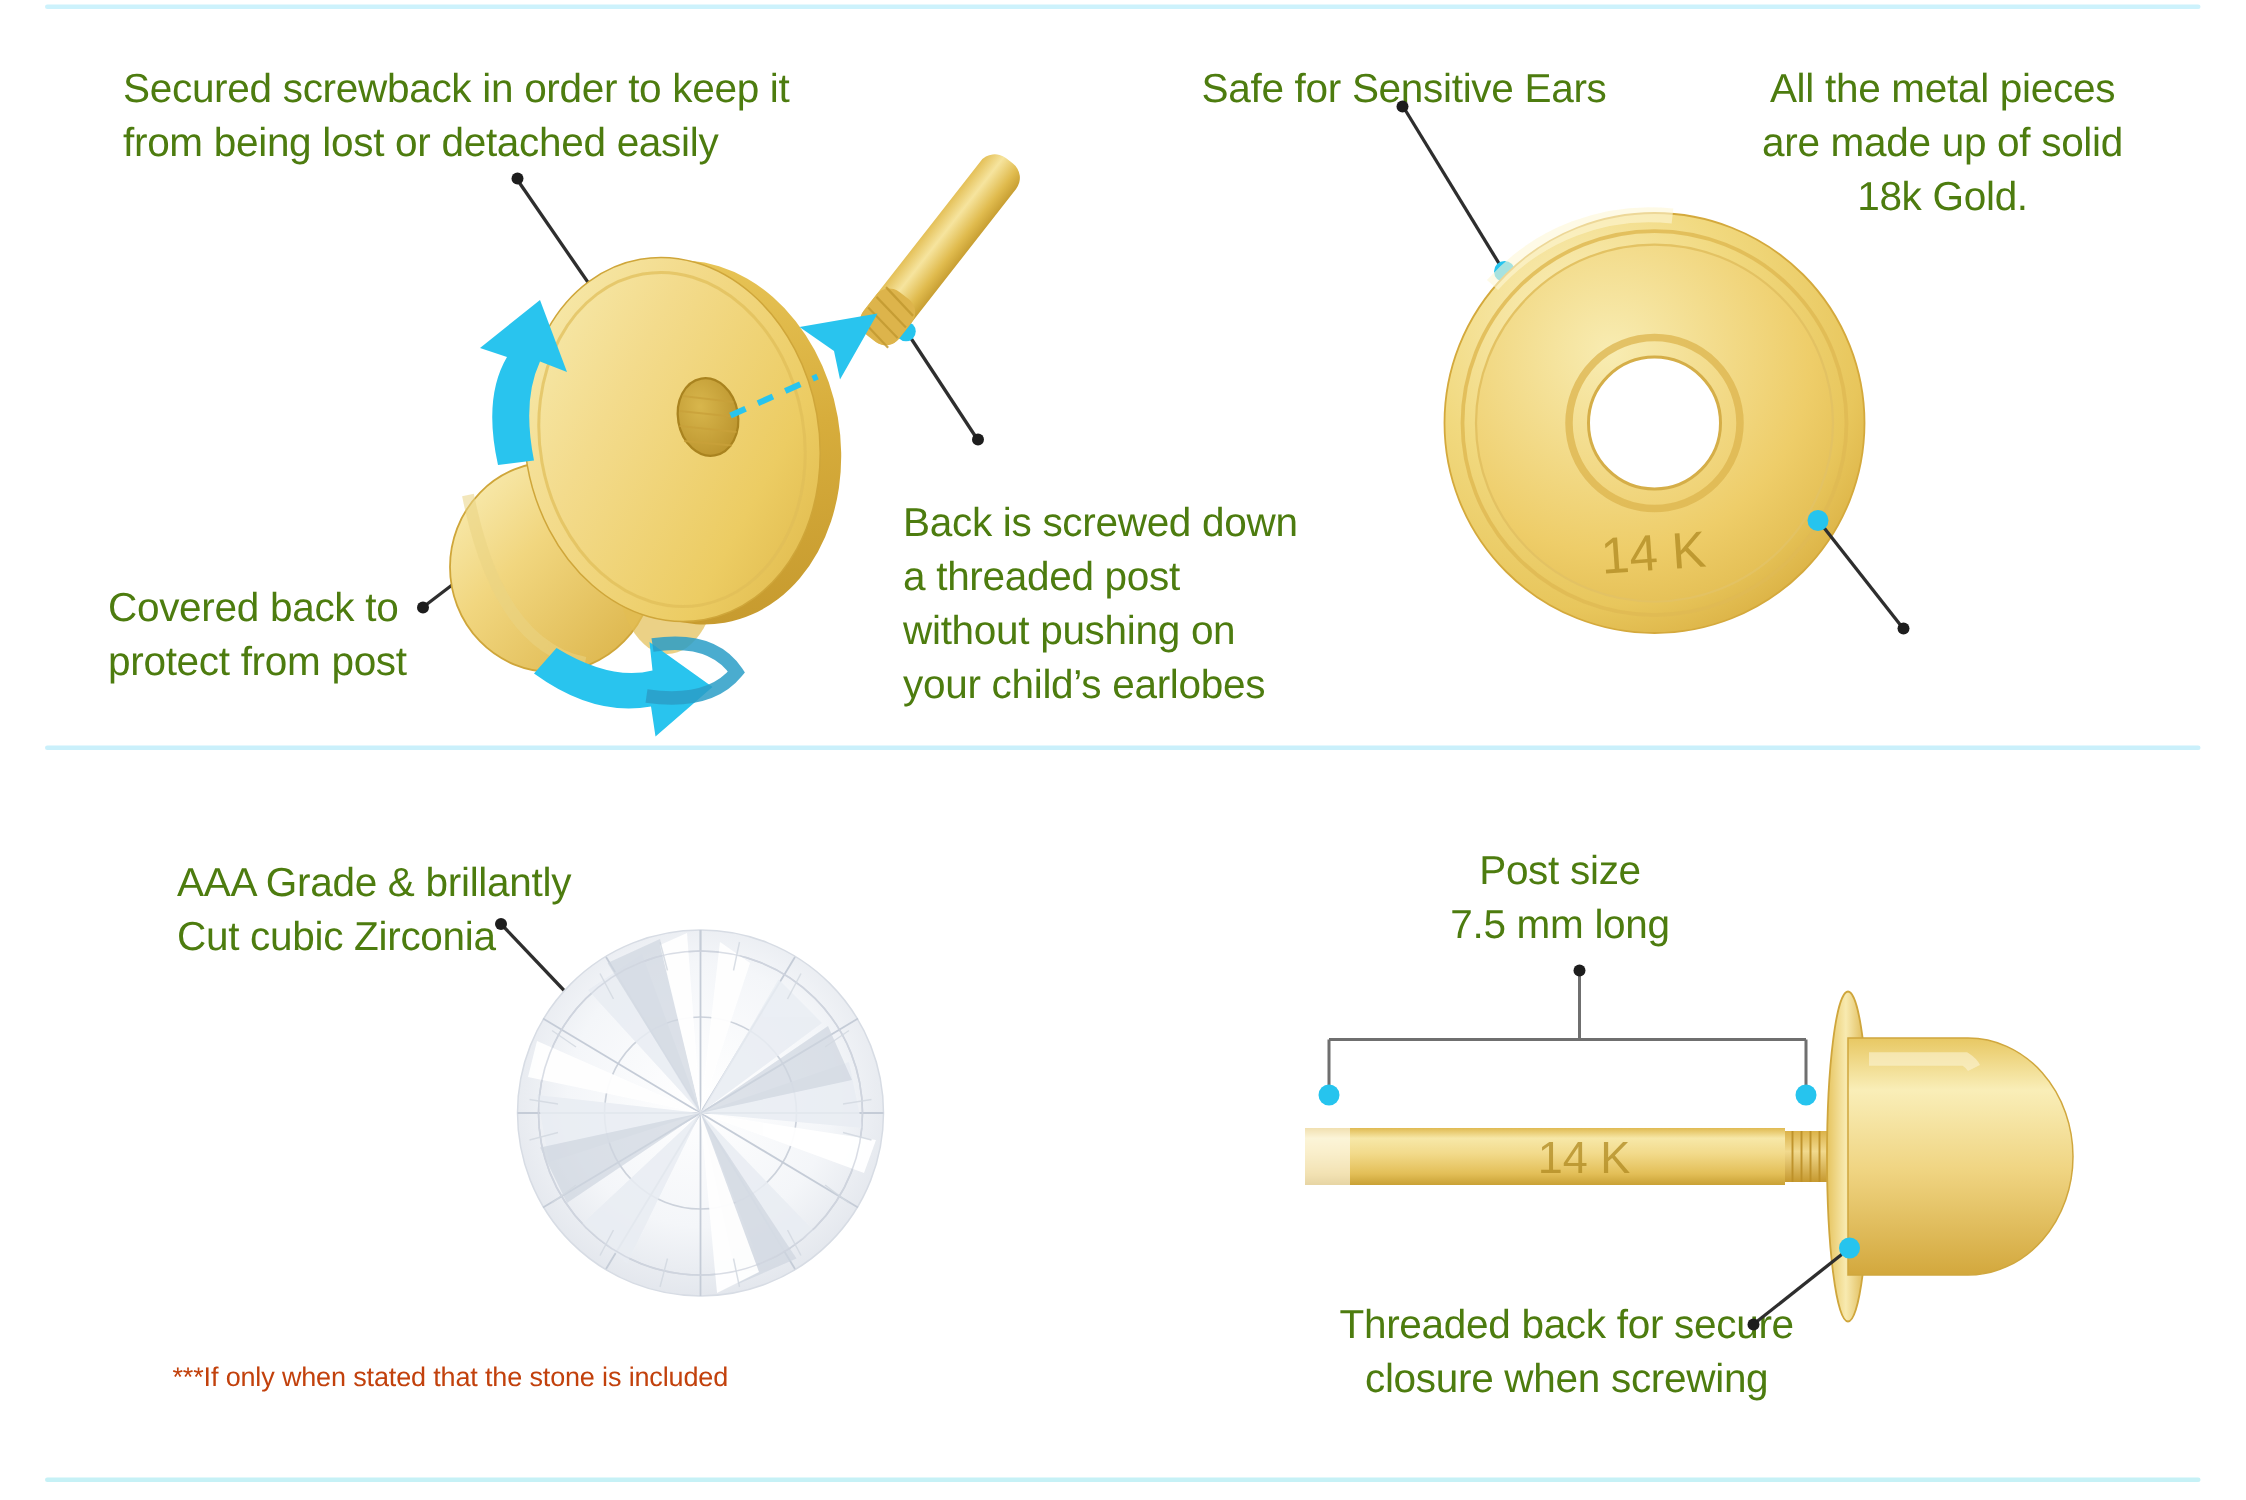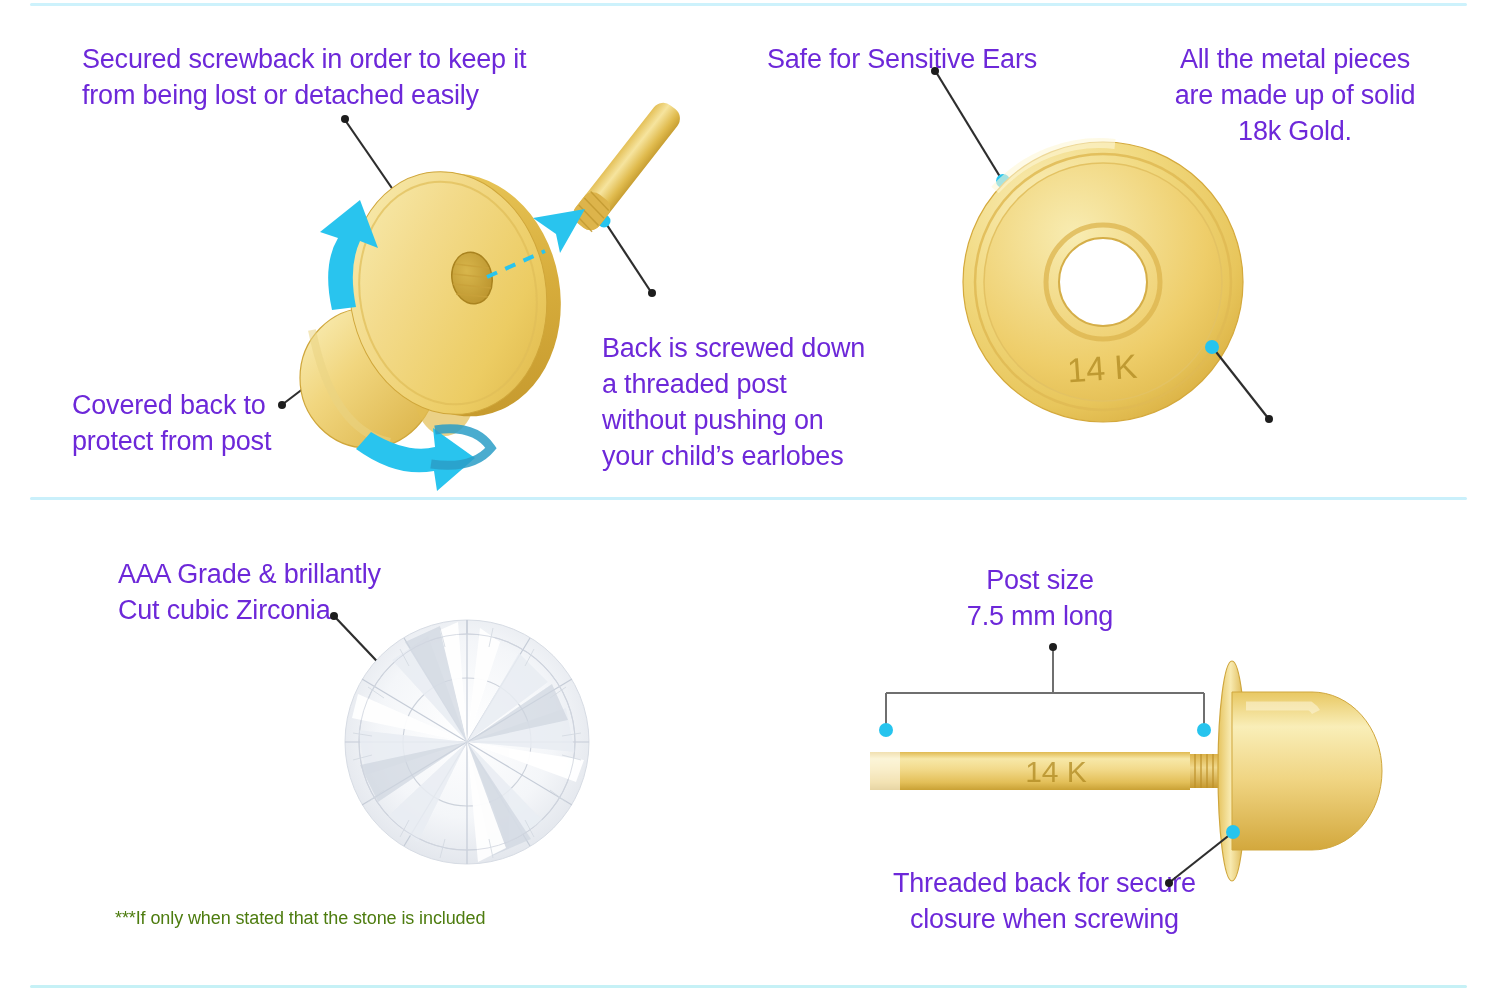--- a/index.html
+++ b/index.html
@@ -25,29 +25,29 @@
     border-radius: 2px;
   }
   .divider.top    { left: 30px; right: 30px; top: 3px;  background: #cdf2fc; }
   .divider.middle { left: 30px; right: 30px; top: 497px; background: #caf0fb; }
   .divider.bottom { left: 30px; right: 30px; top: 985px; background: #c6f1f6; }
 
   .callout {
     position: absolute;
     font-size: 27px;
     line-height: 1.33;
-    color: #6d28d9;
+    color: #4d7c0f;
     white-space: pre-line;
     letter-spacing: -0.2px;
   }
   .callout.center { text-align: center; }
   .footnote {
     position: absolute;
     font-size: 18px;
-    color: #4d7c0f;
+    color: #c2410c;
     letter-spacing: -0.1px;
   }
 
   svg.art { position: absolute; overflow: visible; }
   .lead-line { stroke: #2e2e2e; stroke-width: 2.2; fill: none; }
   .lead-dot-dark { fill: #1d1d1d; }
   .lead-dot-cyan { fill: #26c4ee; }
   .dim-line { stroke: #6f6f6f; stroke-width: 2; fill: none; }
   .cyan-arrow { fill: #29c4ee; }
   .cyan-dash { stroke: #29c4ee; stroke-width: 4; stroke-dasharray: 11 9; fill: none; }
@@ -167,21 +167,21 @@
     <g>
       <path class="cyan-arrow" d="M332 310 q-10 -45 6 -72 l-18 -6 l40 -32 l18 48 l-18 -7 q-12 26 -4 66 Z"></path>
     </g>
 
     <g>
       <path class="cyan-arrow" d="M371 432 q36 22 64 15 l-2 -19 l42 30 l-38 33 l-3 -20 q-38 7 -78 -22 Z"></path>
       <path d="M435 430 q40 -6 56 18 q-18 22 -60 16" fill="none" stroke="#2a9ec7" stroke-width="9" opacity=".85"></path>
     </g>
   </svg>
 
-  <div class="callout" style="left:767px; top:42px;text-align:right;">Safe for Sensitive Ears</div>
+  <div class="callout" style="left:801px; top:42px;text-align:right;">Safe for Sensitive Ears</div>
 
   <div class="callout center" style="left:1130px; top:42px; width:330px;">All the metal pieces
 are made up of solid
 18k Gold.</div>
 
 
   <svg class="art" style="left:900px; top:40px; width:560px; height:440px;" viewBox="0 0 560 440">
     <defs>
       <radialGradient id="discBigG" cx="0.32" cy="0.26" r="0.85">
         <stop offset="0" stop-color="#faefbe"></stop>
@@ -212,21 +212,21 @@
       <text class="stamp-text" x="203" y="340" font-size="34" text-anchor="middle" transform="rotate(-4 203 340)">14 K</text>
     </g>
 
     <g>
       <line class="lead-line" x1="313" y1="308" x2="368" y2="378"></line>
       <circle class="lead-dot-cyan" cx="312" cy="307" r="7"></circle>
       <circle class="lead-dot-dark" cx="369" cy="379" r="4"></circle>
     </g>
   </svg>
 
-  <div class="callout" style="left:118px; top:557px;">AAA  Grade &amp; brillantly
+  <div class="callout" style="left:118px; top:571px;">AAA  Grade &amp; brillantly
 Cut cubic Zirconia</div>
 
   <div class="footnote" style="left:115px; top:908px;">***If only when stated that the stone is included</div>
 
   <svg class="art" style="left:300px; top:590px; width:380px; height:320px;" viewBox="0 0 380 320">
     <defs>
       <radialGradient id="gemG" cx="0.5" cy="0.45" r="0.6">
         <stop offset="0" stop-color="#ffffff"></stop>
         <stop offset="0.6" stop-color="#f4f6f9"></stop>
         <stop offset="1" stop-color="#dfe3ea"></stop>

